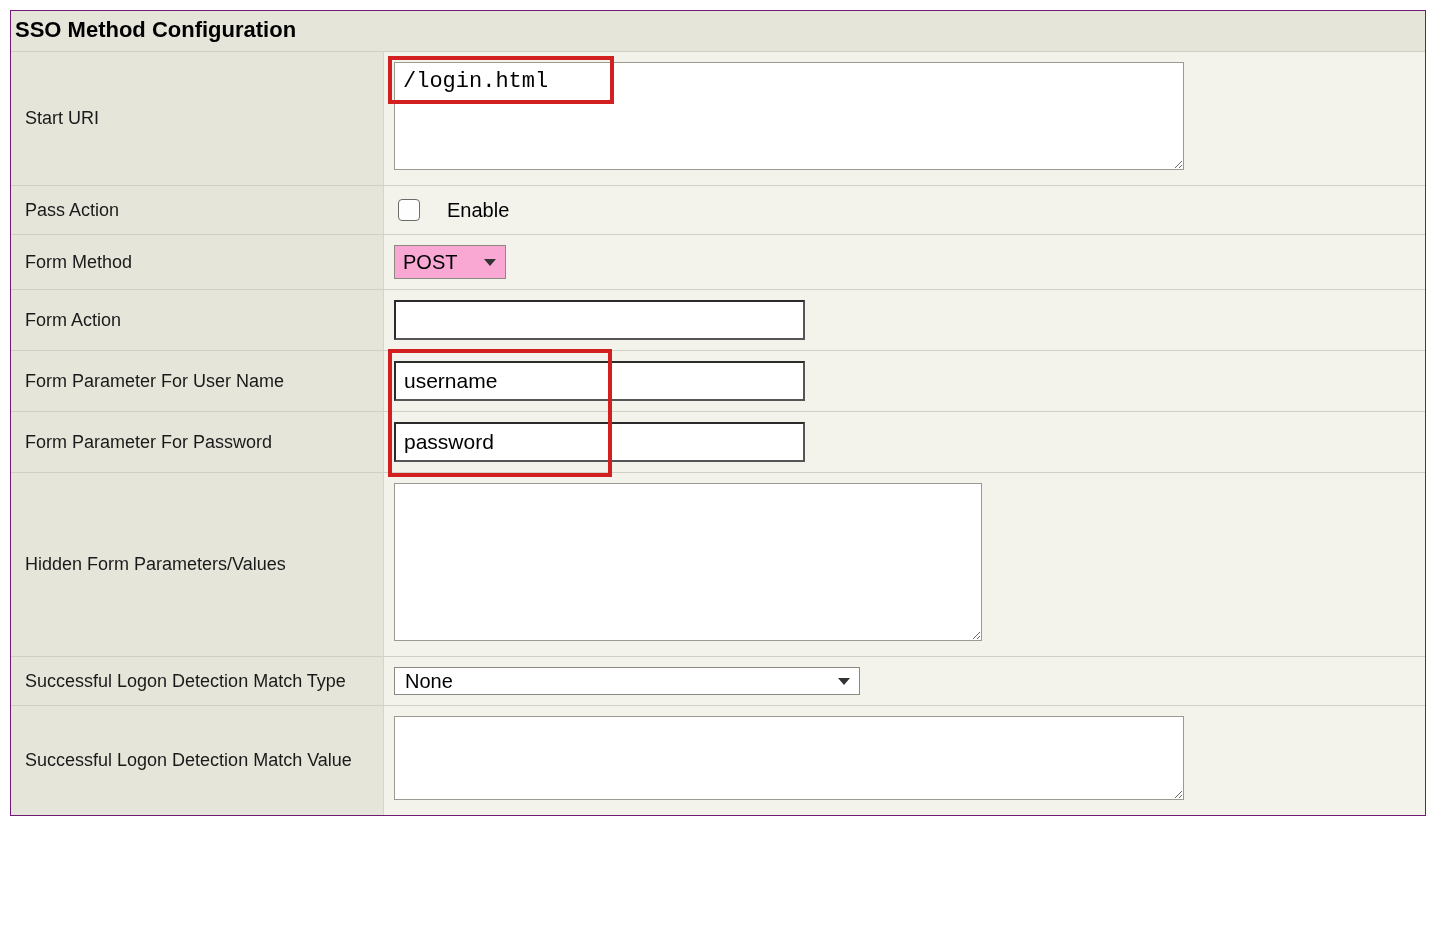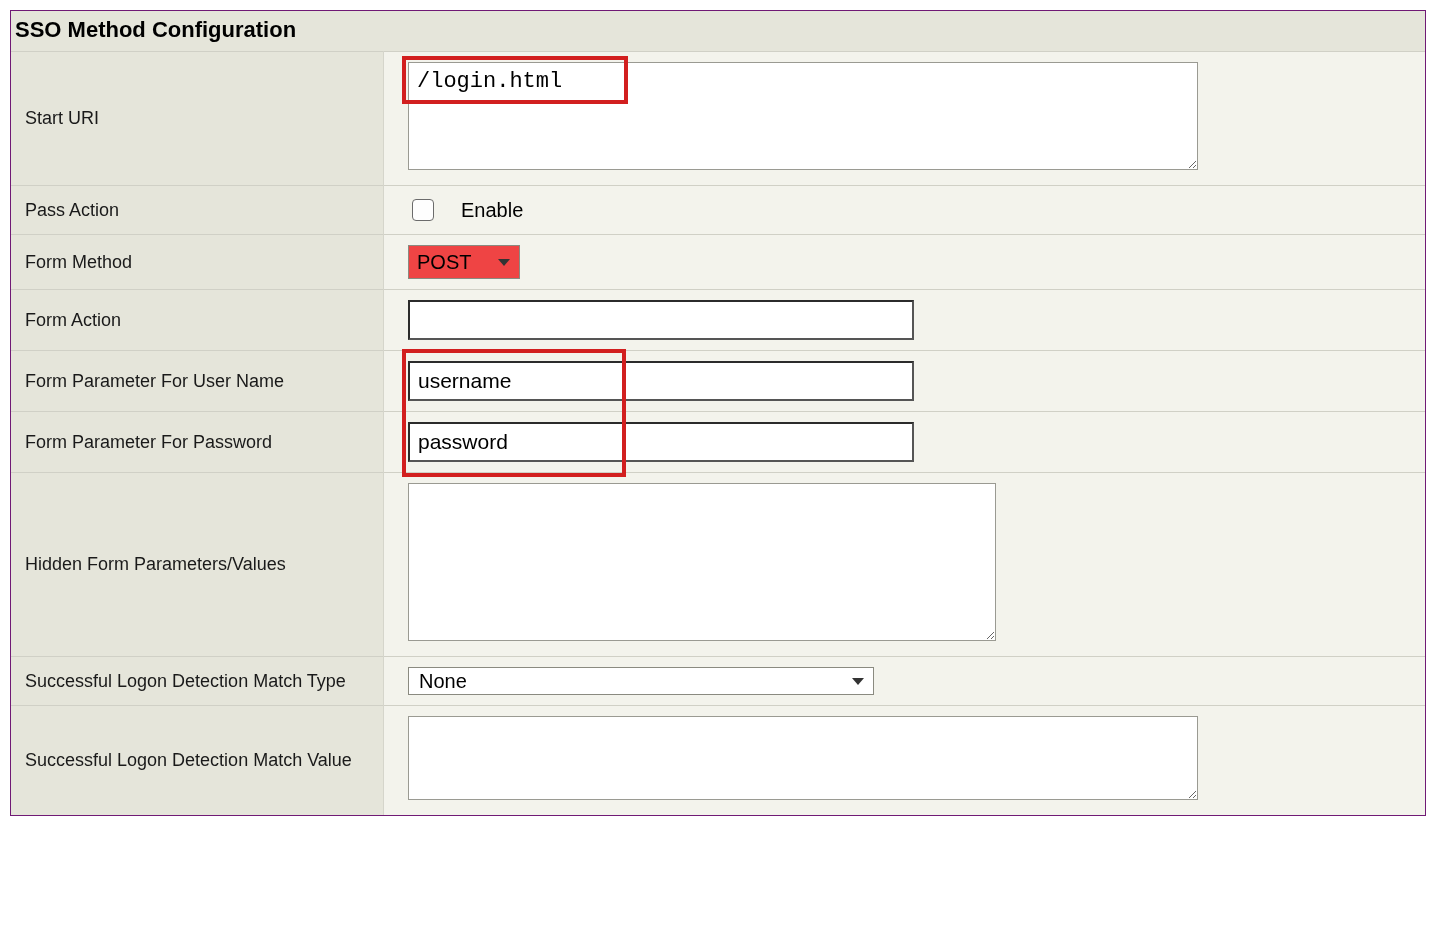--- a/index.html
+++ b/index.html
@@ -35,21 +35,21 @@
     width: 348px;
     background: #e5e5da;
     padding: 12px 10px 12px 14px;
     font-size: 18px;
     color: #1a1a1a;
     border-right: 1px solid #d5d5cb;
     white-space: normal;
   }
   td.field-cell {
     background: #f3f3ec;
-    padding: 10px 10px 10px 24px;
+    padding: 10px 10px 10px 10px;
   }
 
   textarea.big {
     width: 790px;
     height: 108px;
     font-family: Arial, Helvetica, sans-serif;
     font-size: 20px;
     padding: 6px 8px;
     border: 1px solid #9a9a92;
     box-sizing: border-box;
@@ -77,42 +77,42 @@
     box-sizing: border-box;
     resize: both;
     background: #ffffff;
   }
   textarea.mono {
     font-family: "Courier New", Courier, monospace;
     font-size: 22px;
   }
 
   input.text-in {
-    width: 506px;
+    width: 411px;
     height: 40px;
     font-family: Arial, Helvetica, sans-serif;
     font-size: 21px;
     padding: 2px 8px;
     border: 2px solid #2b2b2b;
     border-right-color: #555;
     border-bottom-color: #555;
     box-sizing: border-box;
     background: #ffffff;
   }
 
   .select-wrap {
     position: relative;
     display: inline-block;
   }
   select.form-method {
     height: 34px;
     font-size: 20px;
     padding: 2px 26px 2px 8px;
     border: 1px solid #8a8a80;
-    background: #ef4444;
+    background: #f9a8d4;
     appearance: none;
     -webkit-appearance: none;
     box-sizing: border-box;
   }
   select.match-type {
     width: 466px;
     height: 28px;
     font-size: 20px;
     padding: 2px 30px 2px 10px;
     border: 1px solid #8a8a80;

